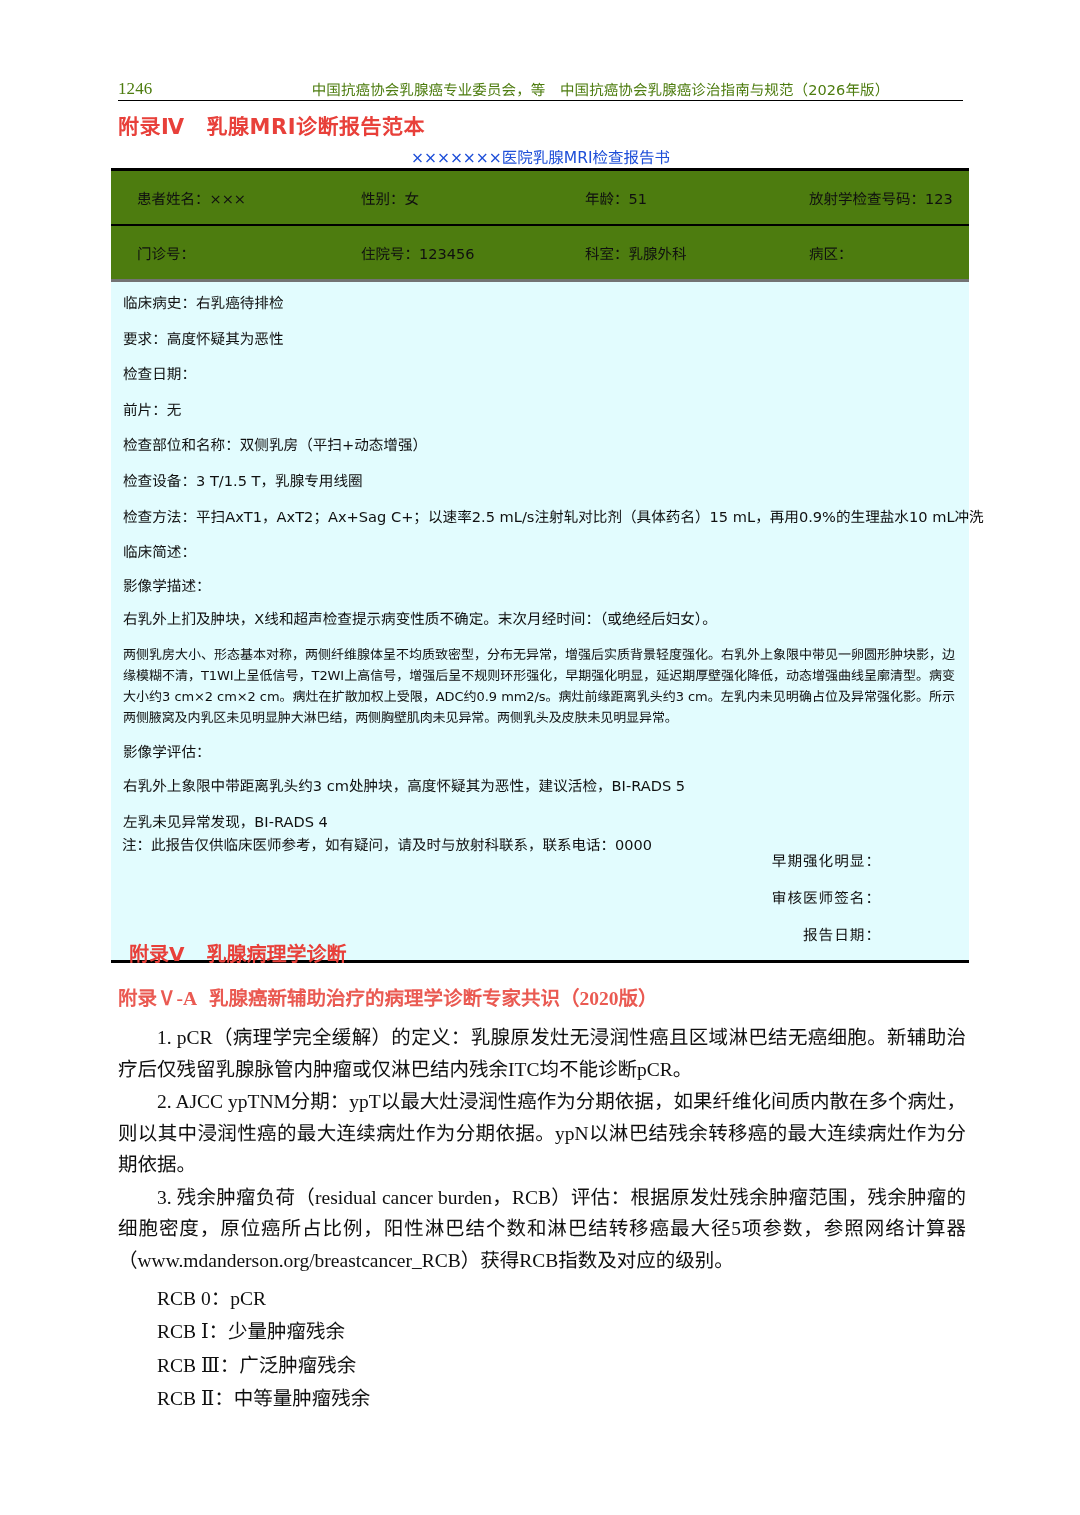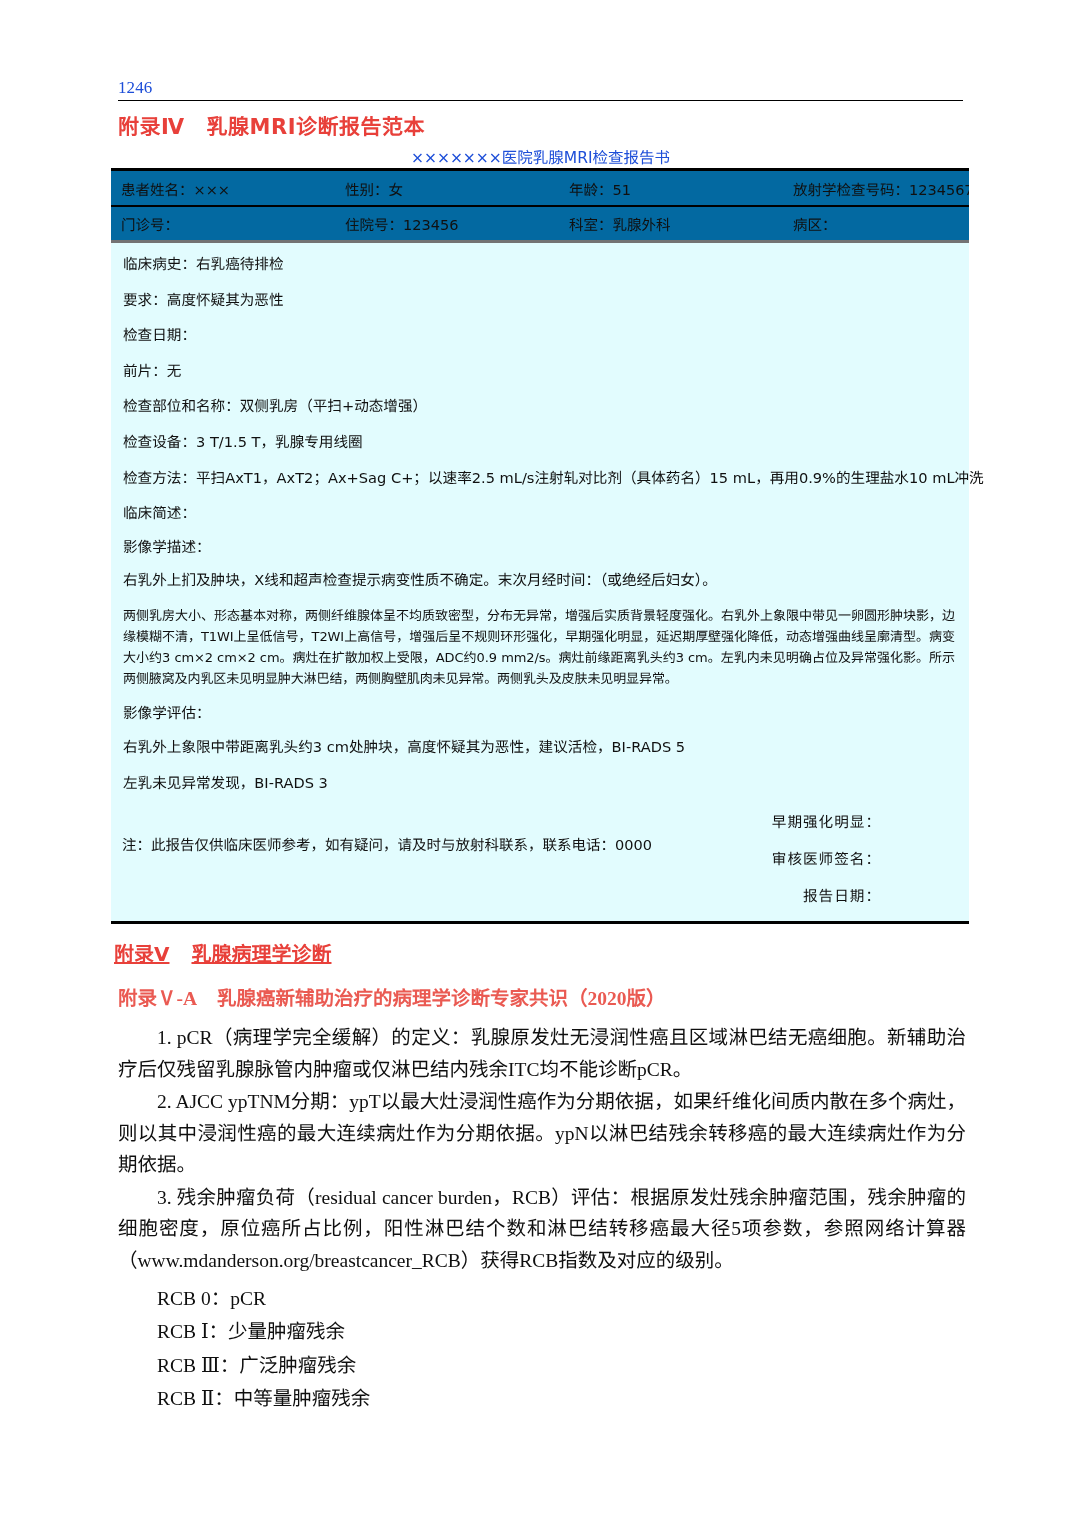--- a/index.html
+++ b/index.html
@@ -25,25 +25,24 @@
     padding: 0;
   }
 
   
   .running-head {
     position: absolute;
     left: 118px;
     top: 78px;
     width: 845px;
     display: flex;
-    align-items: flex-start;
+    align-items: flex-end;
     font-size: 15.5px;
-    color: #1d4ed8;
+    color: #4d7c0f;
     letter-spacing: 0.1px;
-    flex-direction: column;
   }
   .running-head .folio {
     font-family: "Liberation Serif", serif;
     font-size: 17px;
     width: 120px;
     flex: 0 0 120px;
   }
   .running-head .rh-text {
     flex: 1 1 auto;
     text-align: center;
@@ -93,25 +92,25 @@
     left: 111px;
     top: 168px;
     width: 858px;
     box-sizing: border-box;
     border-top: 3px solid #000;
     border-bottom: 3px solid #000;
     background: #e2fcfe;
   }
   .id-row {
     display: flex;
-    background: #0369a1;
+    background: #4d7c0f;
     min-height: 36px;
     align-items: center;
     box-sizing: border-box;
-    padding: 0;
+    padding: 16px;
   }
   .id-row.first { border-bottom: 2px solid #000; }
   .id-row.second { border-bottom: 3px solid #737373; }
   .id-cell {
     font-family: "DejaVu Sans", sans-serif;
     font-size: 14.5px;
     color: #101010;
     padding-left: 8px;
     white-space: nowrap;
     overflow: hidden;
@@ -164,42 +163,41 @@
     top: 833px;
     font-family: "DejaVu Sans", sans-serif;
     font-size: 14.5px;
     color: #111;
     white-space: nowrap;
   }
 
   
   .appendix5-title {
     position: absolute;
-    left: 114px;
+    left: 129px;
     top: 938px;
     font-family: "DejaVu Sans", sans-serif;
     font-weight: bold;
     font-size: 20px;
     color: #e8403a;
     white-space: nowrap;
-    text-decoration: underline;
   }
   .appendix5-title .t-num { margin-right: 22px; }
 
   .appendix5a-title {
     position: absolute;
     left: 118px;
     top: 982px;
     font-family: "Liberation Serif", serif;
     font-weight: bold;
     font-size: 19.5px;
     color: #ea5a52;
     white-space: nowrap;
   }
-  .appendix5a-title .t-num { margin-right: 20px; }
+  .appendix5a-title .t-num { margin-right: 12px; }
 
   
   .text-body {
     position: absolute;
     left: 118px;
     top: 1022px;
     width: 848px;
   }
   .body-para {
     font-family: "Liberation Serif", "DejaVu Serif", serif;
@@ -266,21 +264,21 @@
       <p class="line">前片：无</p>
       <p class="line">检查部位和名称：双侧乳房（平扫+动态增强）</p>
       <p class="line">检查设备：3 T/1.5 T，乳腺专用线圈</p>
       <p class="line">检查方法：平扫AxT1，AxT2；Ax+Sag C+；以速率2.5 mL/s注射轧对比剂（具体药名）15 mL，再用0.9%的生理盐水10 mL冲洗</p>
       <p class="line tight">临床简述：</p>
       <p class="line tight">影像学描述：</p>
       <p class="line">右乳外上扪及肿块，X线和超声检查提示病变性质不确定。末次月经时间：（或绝经后妇女）。</p>
       <p class="para">两侧乳房大小、形态基本对称，两侧纤维腺体呈不均质致密型，分布无异常，增强后实质背景轻度强化。右乳外上象限中带见一卵圆形肿块影，边缘模糊不清，T1WI上呈低信号，T2WI上高信号，增强后呈不规则环形强化，早期强化明显，延迟期厚壁强化降低，动态增强曲线呈廓清型。病变大小约3 cm×2 cm×2 cm。病灶在扩散加权上受限，ADC约0.9 mm2/s。病灶前缘距离乳头约3 cm。左乳内未见明确占位及异常强化影。所示两侧腋窝及内乳区未见明显肿大淋巴结，两侧胸壁肌肉未见异常。两侧乳头及皮肤未见明显异常。</p>
       <p class="line tight">影像学评估：</p>
       <p class="line">右乳外上象限中带距离乳头约3 cm处肿块，高度怀疑其为恶性，建议活检，BI-RADS 5</p>
-      <p class="line">左乳未见异常发现，BI-RADS 3</p>
+      <p class="line">左乳未见异常发现，BI-RADS 4</p>
 
       <div class="sig-block">
         <div class="sig-line">早期强化明显：</div>
         <div class="sig-line">审核医师签名：</div>
         <div class="sig-line date">报告日期：</div>
       </div>
     </div>
   </div>
 
   <div class="report-note">注：此报告仅供临床医师参考，如有疑问，请及时与放射科联系，联系电话：0000</div>

